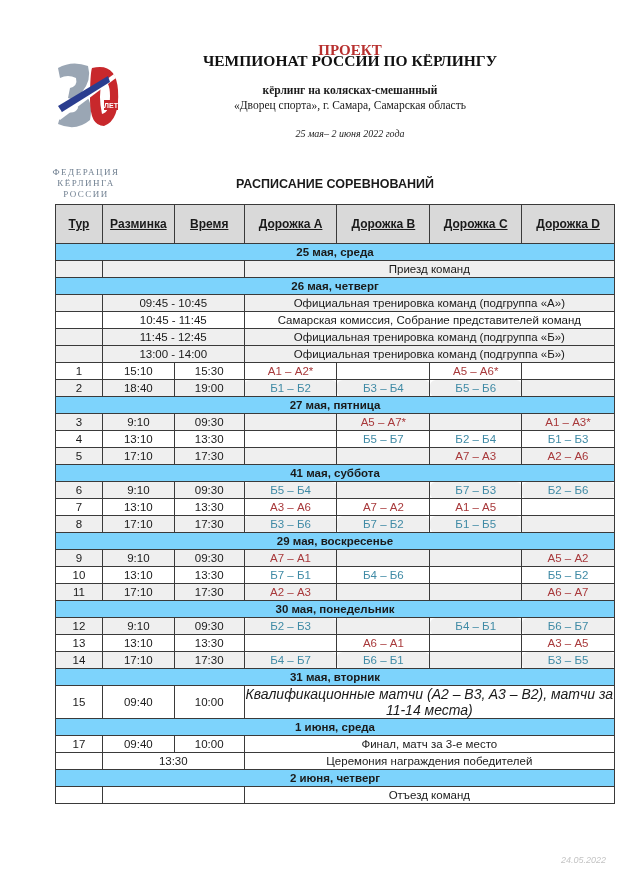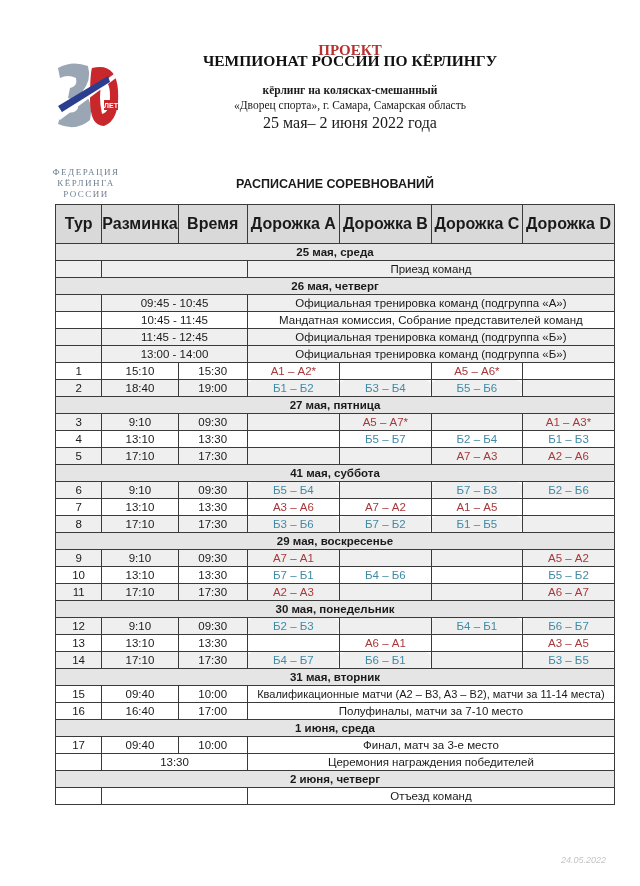--- a/index.html
+++ b/index.html
@@ -4,31 +4,31 @@
 <style>
   html, body { margin: 0; padding: 0; background: #ffffff; }
   body { width: 640px; height: 886px; position: relative; overflow: hidden; font-family: "DejaVu Serif", "Liberation Serif", serif; color: #1a1a1a; }
   .logo { position: absolute; left: 52px; top: 60px; width: 70px; height: 100px; }
   .logo-caption { position: absolute; left: 48px; top: 125px; width: 76px; text-align: center; font-family: "Liberation Serif", serif; font-size: 9px; letter-spacing: 1.5px; color: #6f7f90; line-height: 11px; margin-top: 42px; }
   .hdr { position: absolute; left: 140px; width: 420px; text-align: center; font-family: "Liberation Serif", serif; }
   .h-project { top: 42px; font-size: 15px; font-weight: bold; color: #b8302f; }
   .h-title { top: 52px; font-size: 15.5px; font-weight: bold; color: #111; }
   .h-sub { top: 84px; font-size: 11.5px; font-weight: bold; }
   .h-venue { top: 99px; font-size: 11.5px; }
-  .h-dates { top: 114px; font-size: 16px; }
+  .h-dates { top: 128px; font-size: 10px; font-style: italic; }
   .sched-title { position: absolute; left: 55px; width: 560px; top: 177px; text-align: center; font-family: "Liberation Sans", sans-serif; font-size: 12.5px; font-weight: bold; }
   table.sched { position: absolute; left: 55px; top: 204px; width: 560px; border-collapse: collapse; font-family: "Liberation Sans", sans-serif; font-size: 11.5px; }
   table.sched td, table.sched th { border: 1.2px solid #3a3a3a; padding: 0; text-align: center; height: 16px; line-height: 16px; }
-  table.sched th { background: #d9d9d9; height: 38px; font-weight: bold; font-size: 16px; }
-  td.day { text-align: left; padding-left: 3px; font-weight: bold; background: #e5e5e5; }
+  table.sched th { background: #d9d9d9; height: 38px; font-weight: bold; font-size: 12px; text-decoration: underline; }
+  td.day { text-align: left; padding-left: 3px; font-weight: bold; background: #7dd3fc; }
   tr.g td { background: #efefef; }
   tr.w td { background: #ffffff; }
   .red { color: #a8393b; }
   .blue { color: #3f8aa5; border-radius: 6px; }
-  td.small { font-size: 11px; }
+  td.small { font-size: 14px; font-style: italic; }
   .footer-date { position: absolute; right: 34px; top: 855px; font-family: Liberation Sans, sans-serif; font-style: italic; font-size: 9px; color: #c4c4c4; }
 </style>
 </head>
 <body>
 
 <div>
   <svg class="logo" viewBox="0 0 70 100">
     <path d="M6 8 Q20 0 36 6 Q40 20 30 32 Q42 40 38 60 Q24 72 6 64 L10 50 Q22 56 26 48 Q26 40 16 38 L18 28 Q26 26 24 18 Q16 14 8 18 Z" fill="#9aa6b4"></path>
     <path d="M40 8 Q64 2 66 30 Q68 60 52 66 Q38 66 38 40 Q38 14 40 8 Z M50 20 Q46 36 50 54 Q58 52 58 36 Q58 20 50 20 Z" fill="#c8282c"></path>
     <path d="M4 56 L62 14 L64 18 L8 60 Z" fill="#ffffff"></path>
@@ -86,21 +86,21 @@
         <td colspan="7" class="day">26 мая, четверг</td>
       </tr>
     <tr class="g">
       <td></td>
       <td colspan="2">09:45 - 10:45</td>
       <td colspan="4">Официальная тренировка команд (подгруппа «А»)</td>
     </tr>
     <tr class="w">
       <td></td>
       <td colspan="2">10:45 - 11:45</td>
-      <td colspan="4">Мандатная комиссия, Собрание представителей команд</td>
+      <td colspan="4">Самарская комиссия, Собрание представителей команд</td>
     </tr>
     <tr class="g">
       <td></td>
       <td colspan="2">11:45 - 12:45</td>
       <td colspan="4">Официальная тренировка команд (подгруппа «Б»)</td>
     </tr>
     <tr class="g">
       <td></td>
       <td colspan="2">13:00 - 14:00</td>
       <td colspan="4">Официальная тренировка команд (подгруппа «Б»)</td>
@@ -250,26 +250,20 @@
 
     <tr>
         <td colspan="7" class="day">31 мая, вторник</td>
       </tr>
     <tr class="w">
       <td>15</td>
       <td>09:40</td>
       <td>10:00</td>
       <td colspan="4" class="small">Квалификационные матчи (A2 – B3, A3 – B2), матчи за 11-14 места)</td>
     </tr>
-    <tr class="w">
-      <td>16</td>
-      <td>16:40</td>
-      <td>17:00</td>
-      <td colspan="4">Полуфиналы, матчи за 7-10 место</td>
-    </tr>
 
     <tr>
         <td colspan="7" class="day">1 июня, среда</td>
       </tr>
     <tr class="w">
       <td>17</td>
       <td>09:40</td>
       <td>10:00</td>
       <td colspan="4">Финал, матч за 3-е место</td>
     </tr>

